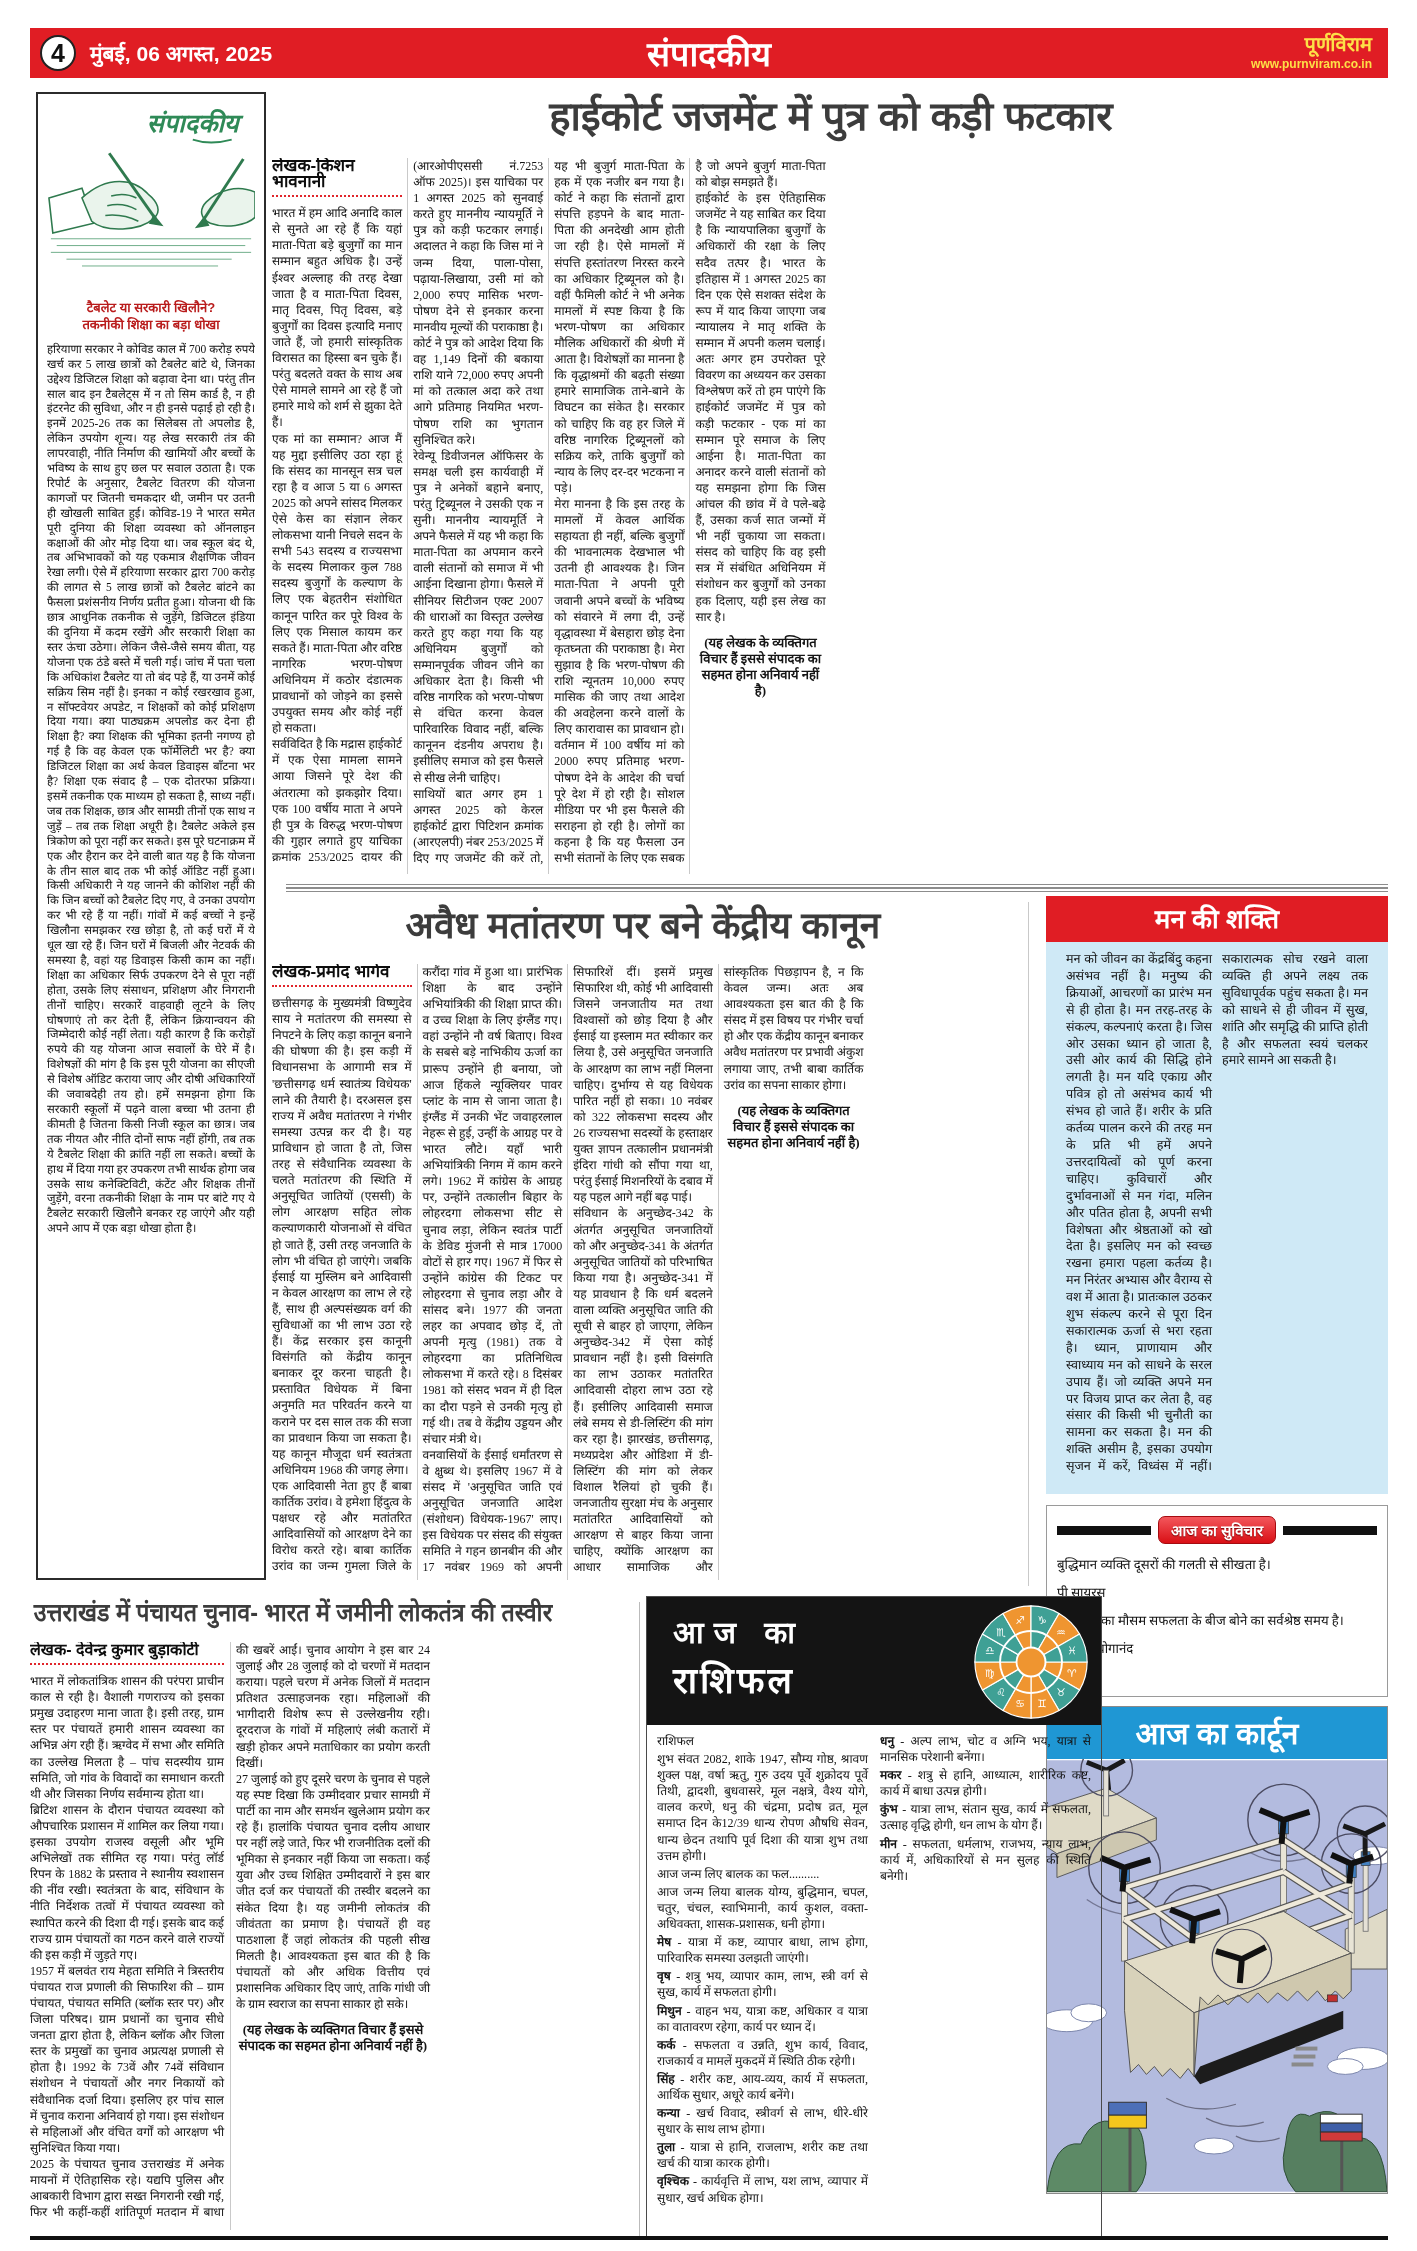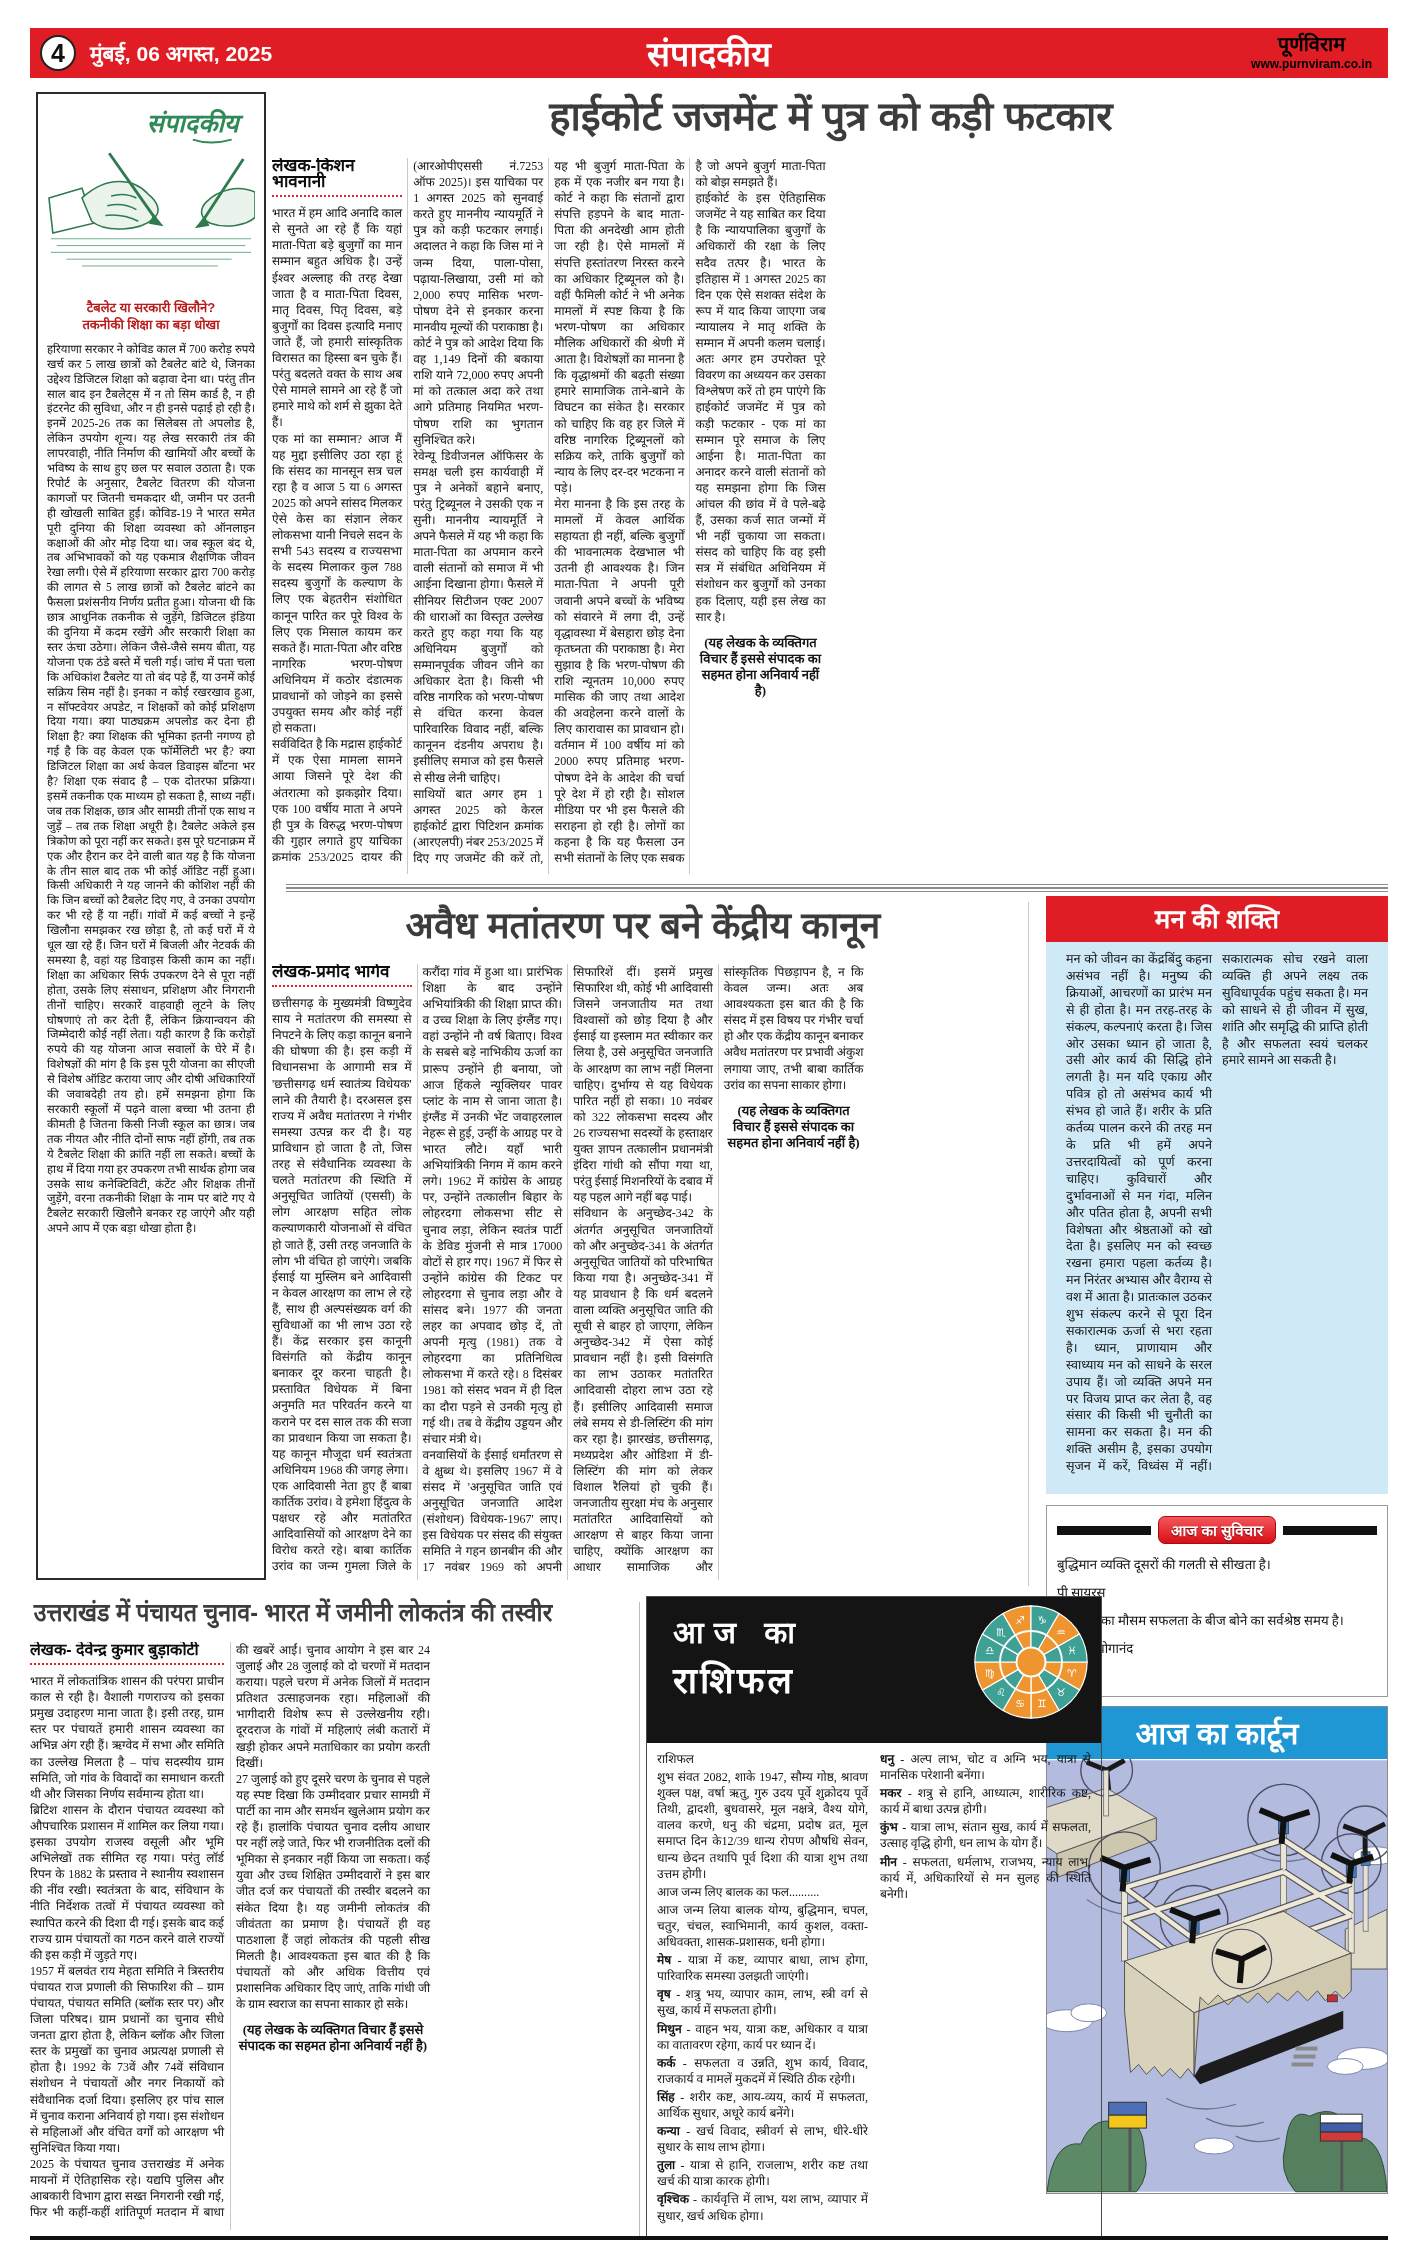--- a/index.html
+++ b/index.html
@@ -9,21 +9,21 @@
 
   
   .masthead { position:absolute; left:30px; top:28px; width:1358px; height:50px; background:#e01d24; }
   .pagenum { position:absolute; left:10px; top:7px; width:36px; height:36px; border-radius:50%;
              background:#ffffff; border:2px solid #222; color:#111; font-family:"Liberation Sans",sans-serif;
              font-weight:bold; font-size:25px; text-align:center; line-height:33px; }
   .m-date { position:absolute; left:60px; top:0; height:50px; line-height:52px; color:#fff;
             font-family:"Liberation Sans",sans-serif; font-weight:bold; font-size:21px; }
   .m-section { position:absolute; left:0; right:0; top:0; height:50px; line-height:52px; text-align:center;
                color:#fff; font-family:"Liberation Sans",sans-serif; font-weight:bold; font-size:34px; }
-  .m-brand { position:absolute; right:16px; top:4px; text-align:center; color:#000000; font-family:"Liberation Sans",sans-serif; }
+  .m-brand { position:absolute; right:16px; top:4px; text-align:right; color:#fde047; font-family:"Liberation Sans",sans-serif; }
   .m-brand .b1 { font-size:20px; font-weight:bold; line-height:24px; }
   .m-brand .b2 { font-size:12px; font-weight:bold; line-height:16px; }
 
   
   .edbox { position:absolute; left:36px; top:92px; width:230px; height:1488px; border:2px solid #2b2b2b;
            padding:6px 9px; overflow:hidden; }
   .ed-illo { width:100%; height:192px; }
   .ed-title { font-family:"Liberation Sans",sans-serif; font-weight:bold; font-size:13px; line-height:1.3;
               text-align:center; white-space:pre-line; margin:4px 0 8px; color:#b91c1c; }
   .ed-body { font-size:11.5px; line-height:14.9px; text-align:justify; white-space:pre-line; height:1180px; overflow:hidden; }
@@ -73,21 +73,21 @@
   .ct-img { width:100%; height:434px; display:block; }
 
   
   .art3 { position:absolute; left:30px; top:1592px; width:606px; height:644px; }
   .art3 .headline { font-size:25px; line-height:40px; white-space:nowrap; transform:scaleX(.93); transform-origin:left center; text-align:left; padding-left:4px; }
   .art3 .colbody { margin-top:10px; height:588px; column-count:3; column-gap:12px; column-rule:1px solid #c9c9c9; }
   .art3 .byline { font-size:16px; }
 
   
   .rashifal { position:absolute; left:646px; top:1596px; width:456px; height:644px; border:1px solid #4a4a4a; }
-  .rf-head { position:relative; height:146px; background:#141414; overflow:hidden; }
+  .rf-head { position:relative; height:128px; background:#141414; overflow:hidden; }
   .rf-t { position:absolute; left:26px; top:14px; color:#fff; font-family:"Liberation Sans",sans-serif; font-weight:bold; }
   .rf-t .l1 { font-size:30px; letter-spacing:10px; line-height:44px; }
   .rf-t .l2 { font-size:36px; letter-spacing:3px; line-height:52px; }
   .rf-wheel { position:absolute; right:10px; top:5px; }
   .rf-body { height:512px; padding:8px 10px; column-count:2; column-gap:12px; column-fill:auto; overflow:hidden;
              font-size:12.1px; line-height:16.1px; text-align:justify; }
   .rf-intro { white-space:pre-line; margin-bottom:2px; }
   .rf-sign { margin-bottom:2px; }
   .rf-sign b { font-family:"Liberation Serif",serif; }
 

